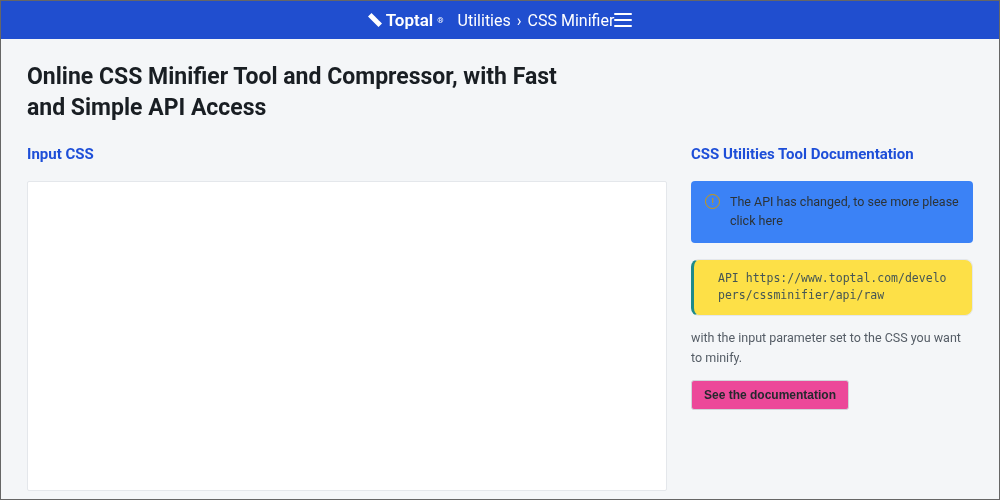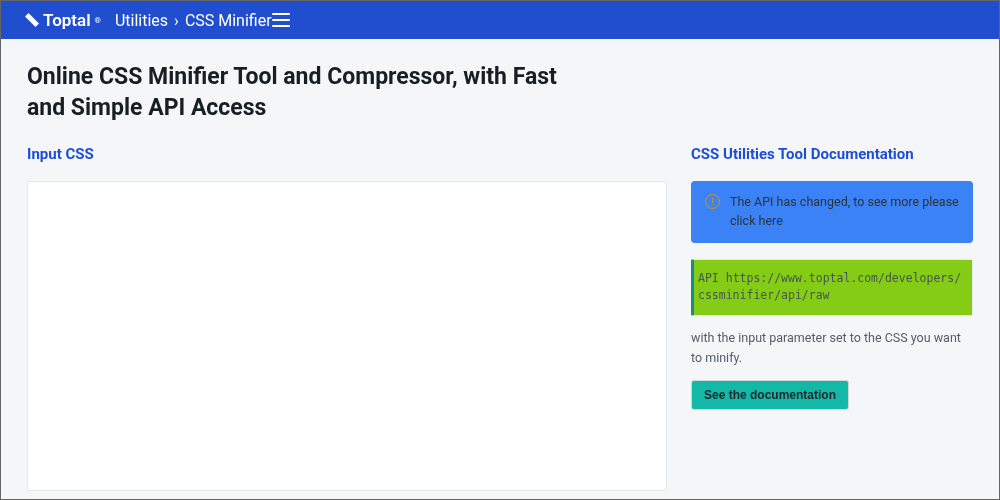--- a/index.html
+++ b/index.html
@@ -1,17 +1,17 @@
 <!DOCTYPE html>
 <html><head>
 <meta charset="utf-8">
 <style>
 *{margin:0;padding:0;box-sizing:border-box}
 body{font-family:-apple-system,BlinkMacSystemFont,"Segoe UI",Roboto,Helvetica,Arial,sans-serif;background:#fff;width:1000px;height:500px;overflow:hidden;border:1px solid #666}
-.topbar{background:#204ecf;height:38px;display:flex;align-items:center;padding:0 24px;justify-content:flex-start}
+.topbar{background:#204ecf;height:38px;display:flex;align-items:center;padding:0 24px;justify-content:center}
 .tb-left{display:flex;align-items:center;gap:14px}
 .logo{display:flex;align-items:center;color:#fff;font-weight:600;font-size:17px;gap:4px}
 .logo svg{width:14px;height:14px}
 .logo-sub{font-size:8px;vertical-align:super}
 .crumbs{color:#fff;font-size:16px;display:flex;align-items:center;gap:6px}
 .crumbs a{color:#fff;text-decoration:none}
 .hamburger{display:flex;flex-direction:column;gap:4px;cursor:pointer}
 .hamburger span{width:18px;height:2px;background:#fff;border-radius:1px}
 .page{background:#f4f6f8;padding:22px 26px;height:463px}
 h1{font-size:23px;font-weight:700;color:#191e23;line-height:1.35;max-width:560px}
@@ -20,22 +20,22 @@
 .right{width:282px}
 .sect-title{font-size:15px;font-weight:700;color:#1d4ed8;margin-bottom:18px}
 .input-box{background:#fff;border:1px solid #e4e7eb;border-radius:2px;height:310px}
 .notice{background:#3b82f6;border-radius:4px;padding:12px 14px;display:flex;gap:10px;margin-bottom:16px}
 .notice-icon{width:15px;height:15px;border:1.5px solid #d49b00;border-radius:50%;flex-shrink:0;position:relative;margin-top:1px}
 .notice-icon::before{content:"";position:absolute;width:1.5px;height:5px;background:#d49b00;left:50%;top:3px;transform:translateX(-50%)}
 .notice-icon::after{content:"";position:absolute;width:1.5px;height:1.5px;background:#d49b00;left:50%;bottom:3px;transform:translateX(-50%);border-radius:50%}
 .notice-text{font-size:12.5px;color:#2c3338;line-height:1.5}
 .notice-text a{color:#2c3338;text-decoration:none}
 .desc{font-size:12.5px;color:#555d66;line-height:1.6;margin-bottom:12px}
-.codeblock{background:#84cc16;border:1px solid #e4e7eb;border-left:3px solid #1d8a8a;border-radius:2px;padding:10px 4px;font-family:ui-monospace,Menlo,Consolas,monospace;font-size:11.5px;color:#455;line-height:1.55;margin-bottom:12px;word-break:break-all}
-.btn{background:#14b8a6;border:1px solid #d1d5da;border-radius:3px;padding:7px 12px;font-size:12px;font-weight:600;color:#24292e;cursor:pointer}
+.codeblock{background:#fde047;border:1px solid #e4e7eb;border-left:3px solid #1d8a8a;border-radius:8px;padding:10px 24px;font-family:ui-monospace,Menlo,Consolas,monospace;font-size:11.5px;color:#455;line-height:1.55;margin-bottom:12px;word-break:break-all}
+.btn{background:#ec4899;border:1px solid #d1d5da;border-radius:3px;padding:7px 12px;font-size:12px;font-weight:600;color:#24292e;cursor:pointer}
 </style>
 </head>
 <body>
 
 <div class="topbar">
   <div class="tb-left">
     <a class="logo">
       <svg viewBox="0 0 24 24" fill="#fff">
           <path d="M6 0 L18 12 L12 18 L0 6 Z M12 6 L24 18 L18 24 L6 12 Z"></path>
         </svg>

